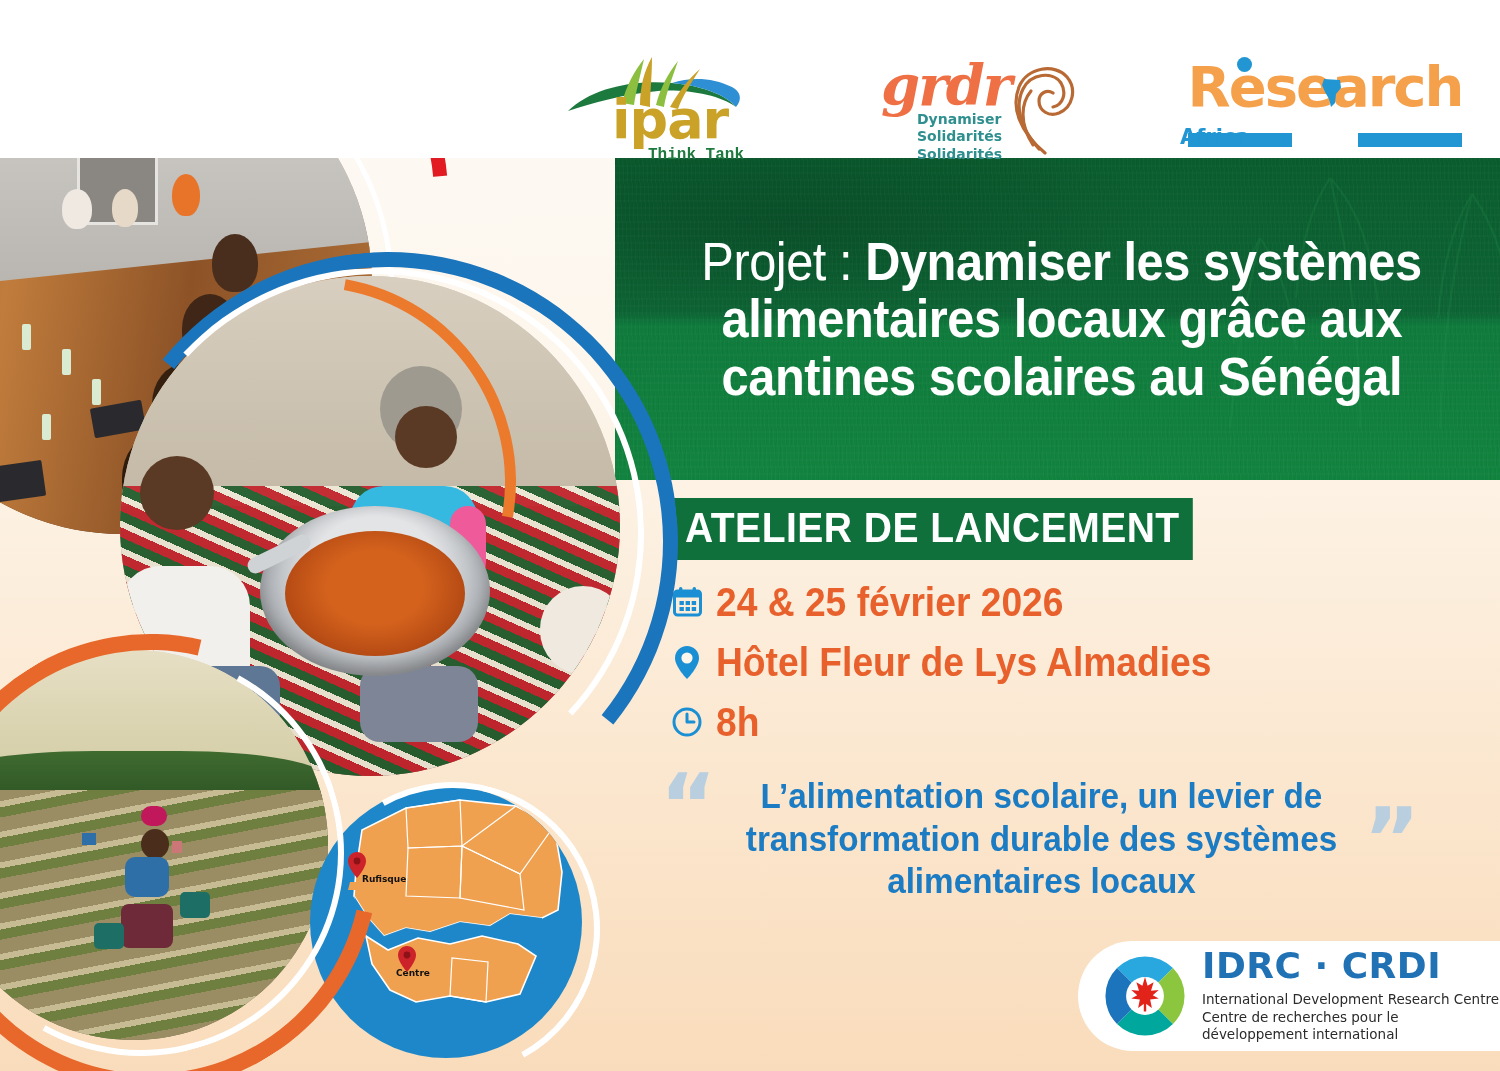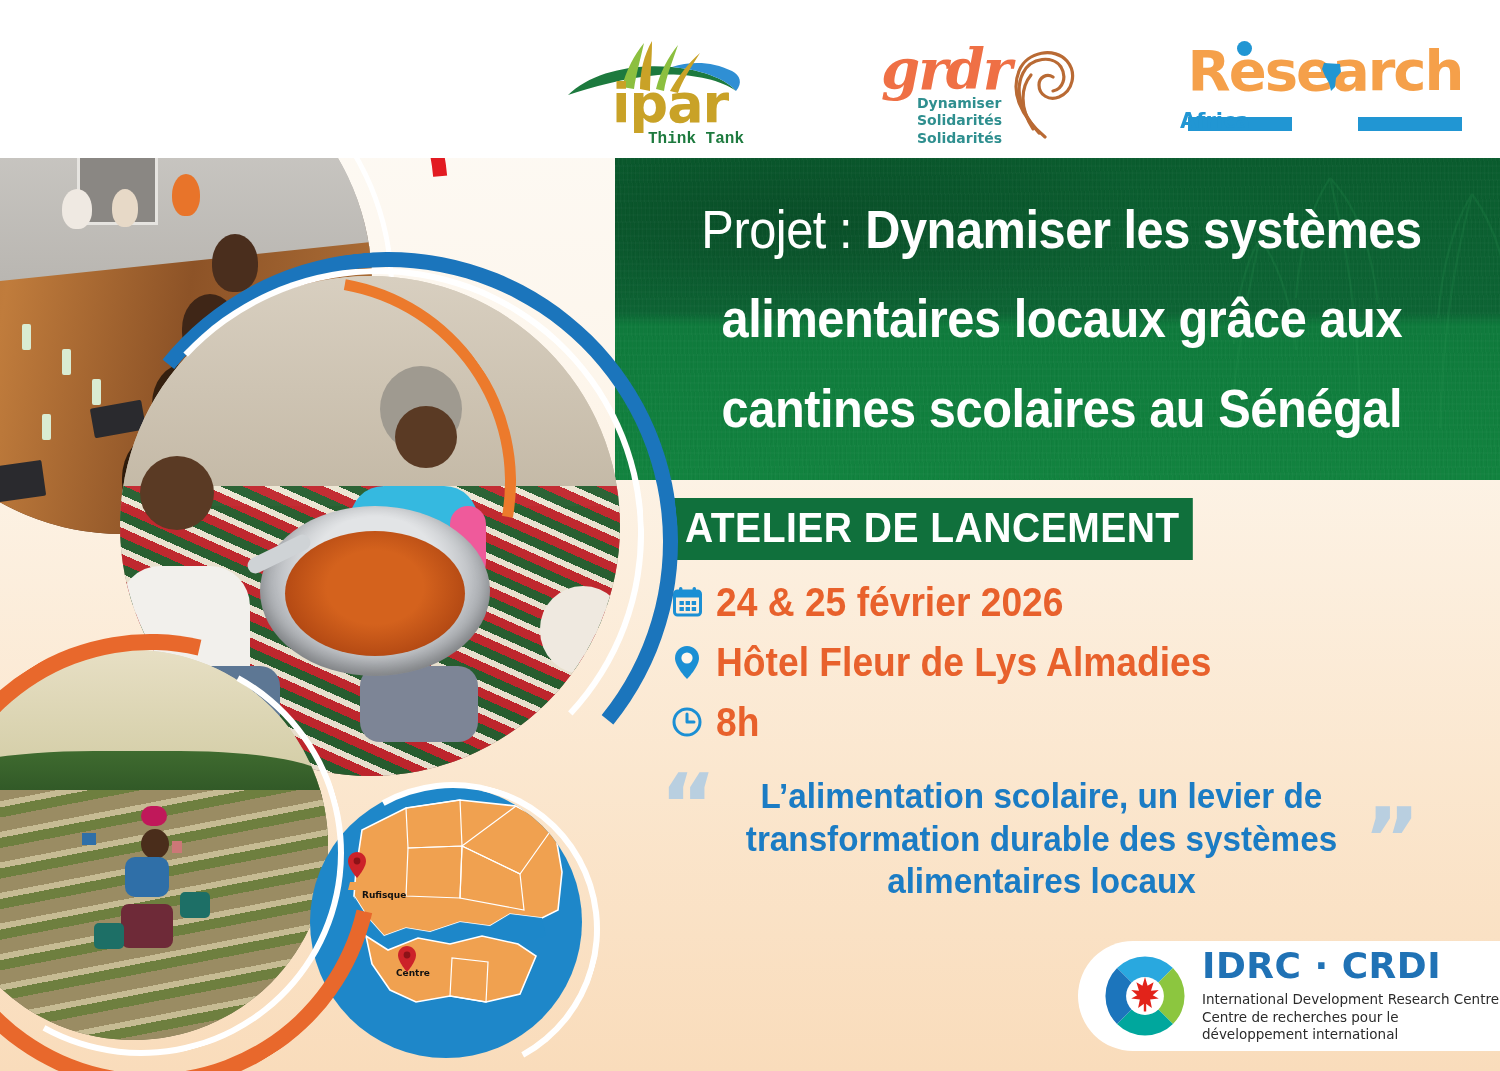--- a/index.html
+++ b/index.html
@@ -13,21 +13,21 @@
     position:relative;width:1500px;height:1071px;overflow:hidden;
     background:linear-gradient(to bottom,#fdfbf7 0%,#fdf6ec 35%,#fbe7cf 72%,#f9dcbb 100%);
   }
 
   
   .header-strip{
     position:absolute;left:0;top:0;width:1500px;height:158px;
     background:#ffffff;z-index:6;
   }
   .logo-row{
-    position:absolute;left:540px;top:0;width:960px;height:187px;
+    position:absolute;left:540px;top:16px;width:960px;height:187px;
     display:flex;align-items:center;justify-content:space-between;
     padding:0 30px 0 20px;box-sizing:border-box;z-index:7;
   }
 
   
   .ipar{position:relative;width:210px;height:110px;}
   .ipar .word{
     position:absolute;left:52px;top:38px;
     font-family:"DejaVu Sans", sans-serif;font-weight:bold;font-size:54px;
     color:#c9a227;letter-spacing:-1px;line-height:1;
@@ -92,21 +92,21 @@
       repeating-linear-gradient(87deg, rgba(255,255,255,.045) 0 1px, transparent 1px 4px),
       repeating-linear-gradient(94deg, rgba(0,0,0,.05) 0 1px, transparent 1px 5px),
       repeating-linear-gradient(180deg, rgba(255,255,255,.03) 0 2px, transparent 2px 7px);
   }
   .green-band .fronds{
     position:absolute;right:-40px;top:-20px;width:480px;height:290px;opacity:.33;
   }
   .title-block{
     position:absolute;left:0;top:0;width:885px;height:322px;
     display:flex;flex-direction:column;justify-content:center;align-items:center;
-    padding:0 22px 0 30px;box-sizing:border-box;z-index:3;gap:32px;
+    padding:0 22px 0 30px;box-sizing:border-box;z-index:3;
   }
   .title-line{
     font-family:"Liberation Sans Narrow","Liberation Sans",sans-serif;
     font-weight:bold;font-size:53px;color:#ffffff;line-height:1.08;
     text-align:center;letter-spacing:-.5px;
     transform:scaleX(.92);transform-origin:center;
     white-space:nowrap;
   }
   .title-line .light{font-weight:normal;}
 
@@ -367,21 +367,21 @@
       <path d="M46,84 L52,44 L96,22 L150,14 L206,20 L244,40 L252,86 L248,124 L232,132 L200,128 L180,140 L150,136 L120,146 L96,142 L74,150 L58,132 L44,110 Z" fill="#f0a150" stroke="#ffffff" stroke-width="1.6"></path>
       <path d="M44,110 L58,132 L74,150 L96,142 L120,146 L150,136 L180,140 L200,128 L232,132 L236,150 L208,158 L172,150 L140,158 L108,152 L78,164 L56,150 Z" fill="#1e87c9" opacity="0.95"></path>
       <path d="M56,150 L78,164 L108,152 L140,158 L172,150 L208,158 L226,170 L210,208 L176,216 L140,210 L106,216 L80,204 L62,178 Z" fill="#f0a150" stroke="#ffffff" stroke-width="1.6"></path>
       <path d="M40,96 L52,96 L48,104 L38,104 Z" fill="#f0a150"></path>
       <path d="M96,22 L150,14 L152,60 L98,62 Z" fill="none" stroke="#ffffff" stroke-width="1.2"></path>
       <path d="M152,60 L206,20 L244,40 L210,88 Z" fill="none" stroke="#ffffff" stroke-width="1.2"></path>
       <path d="M98,62 L152,60 L150,112 L96,110 Z" fill="none" stroke="#ffffff" stroke-width="1.2"></path>
       <path d="M152,60 L210,88 L214,124 L150,112 Z" fill="none" stroke="#ffffff" stroke-width="1.2"></path>
       <path d="M140,210 L176,216 L178,176 L142,172 Z" fill="none" stroke="#ffffff" stroke-width="1.2"></path>
     </svg>
-    <span class="map-label" style="left:52px;top:104px;">Rufisque</span>
+    <span class="map-label" style="left:52px;top:88px;">Rufisque</span>
     <span class="map-label" style="left:86px;top:182px;">Centre</span>
     <svg style="position:absolute;left:38px;top:66px;" width="18" height="26" viewBox="0 0 18 26">
       <path d="M9,0 C4,0 0,4 0,9 C0,16 9,26 9,26 C9,26 18,16 18,9 C18,4 14,0 9,0 Z" fill="#cc2229"></path>
       <circle cx="9" cy="9" r="3.4" fill="#8c1217"></circle>
     </svg>
     <svg style="position:absolute;left:88px;top:160px;" width="18" height="26" viewBox="0 0 18 26">
       <path d="M9,0 C4,0 0,4 0,9 C0,16 9,26 9,26 C9,26 18,16 18,9 C18,4 14,0 9,0 Z" fill="#cc2229"></path>
       <circle cx="9" cy="9" r="3.4" fill="#8c1217"></circle>
     </svg>
   </div>

